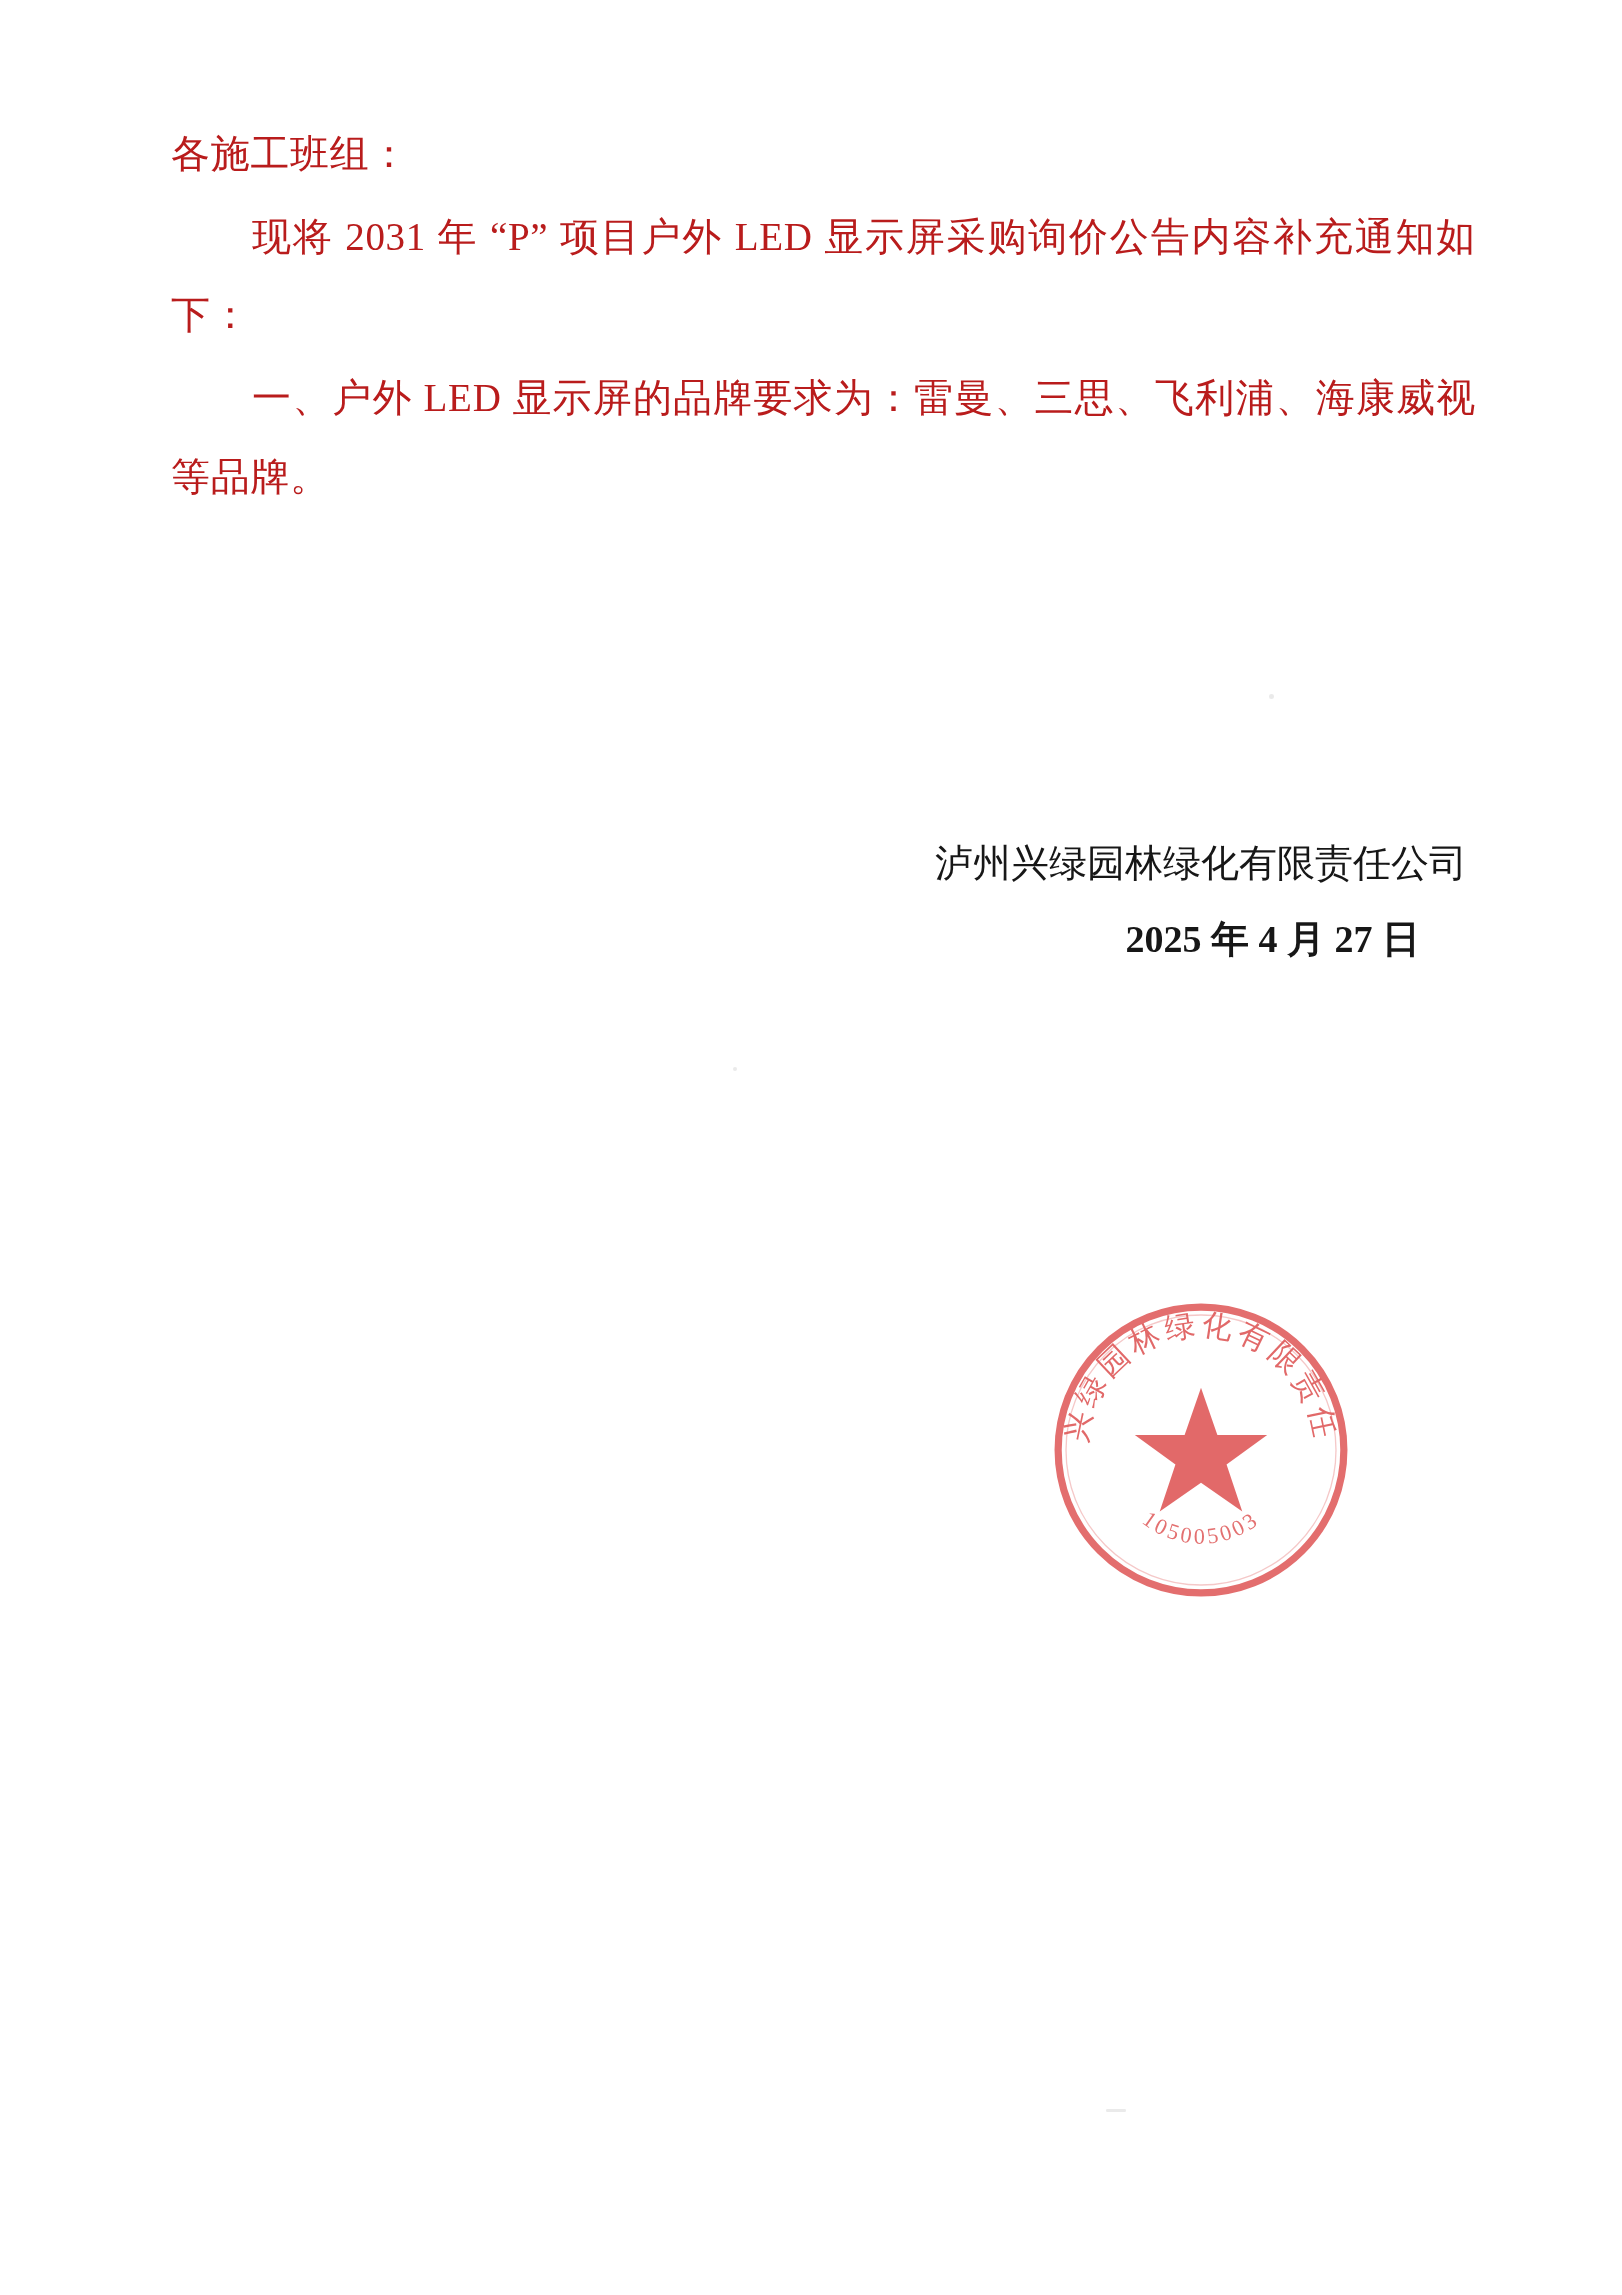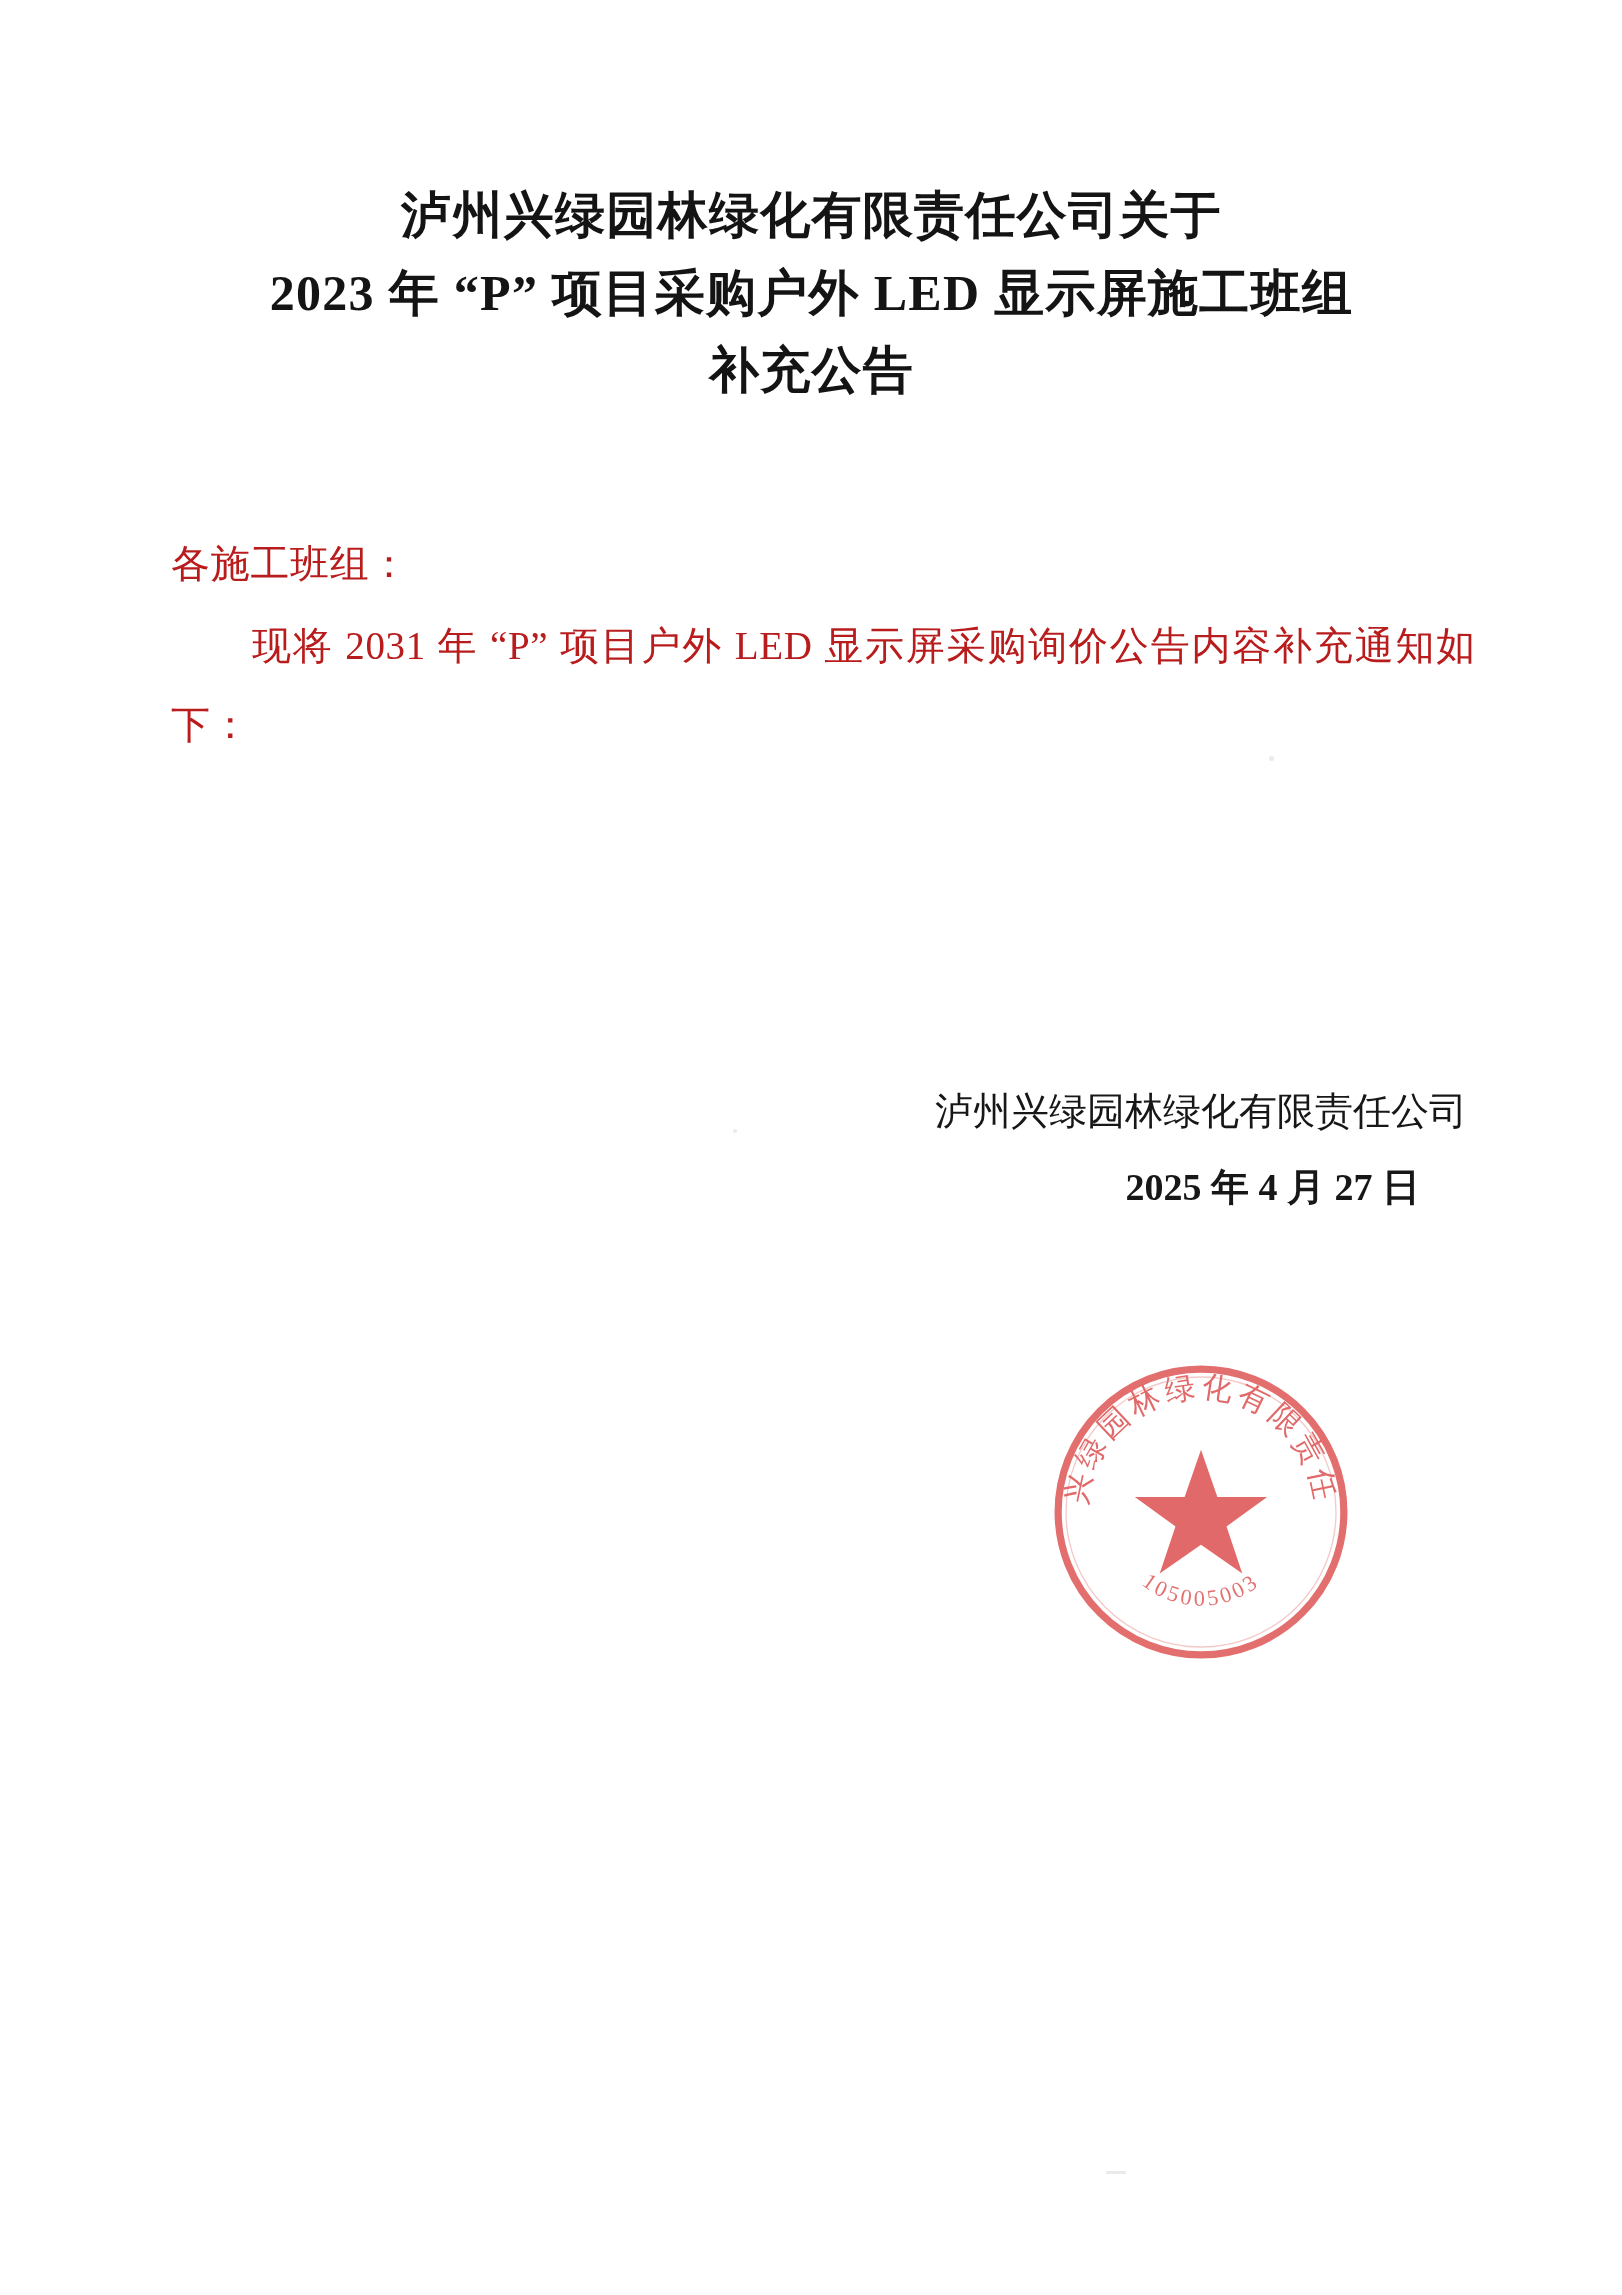--- a/index.html
+++ b/index.html
@@ -95,29 +95,25 @@
     background: #d8d8d8;
     border-radius: 50%;
     opacity: .55;
   }
 </style>
 </head>
 <body>
 
 <div class="page">
 
-  <div class="title-block">
-    <span class="title-line">泸州兴绿园林绿化有限责任公司关于</span>
-    <span class="title-line">2023 年 “P” 项目采购户外 LED 显示屏施工班组</span>
-    <span class="title-line">补充公告</span>
-  </div>
 
   <div class="body-block">
     <p class="para">各施工班组：</p>
     <p class="para indent">现将 2031 年 “P” 项目户外 LED 显示屏采购询价公告内容补充通知如下：</p>
+    <p class="para indent">一、户外 LED 显示屏的品牌要求为：雷曼、三思、飞利浦、海康威视等品牌。</p>
   </div>
 
   <div class="sign-block">
     <span class="sign-line">泸州兴绿园林绿化有限责任公司</span>
     <span class="sign-line sign-date">2025 年 4 月 27 日</span>
   </div>
 
   <div class="seal">
     <svg width="308" height="308" viewBox="0 0 470 470" xmlns="http://www.w3.org/2000/svg">
       <defs>

